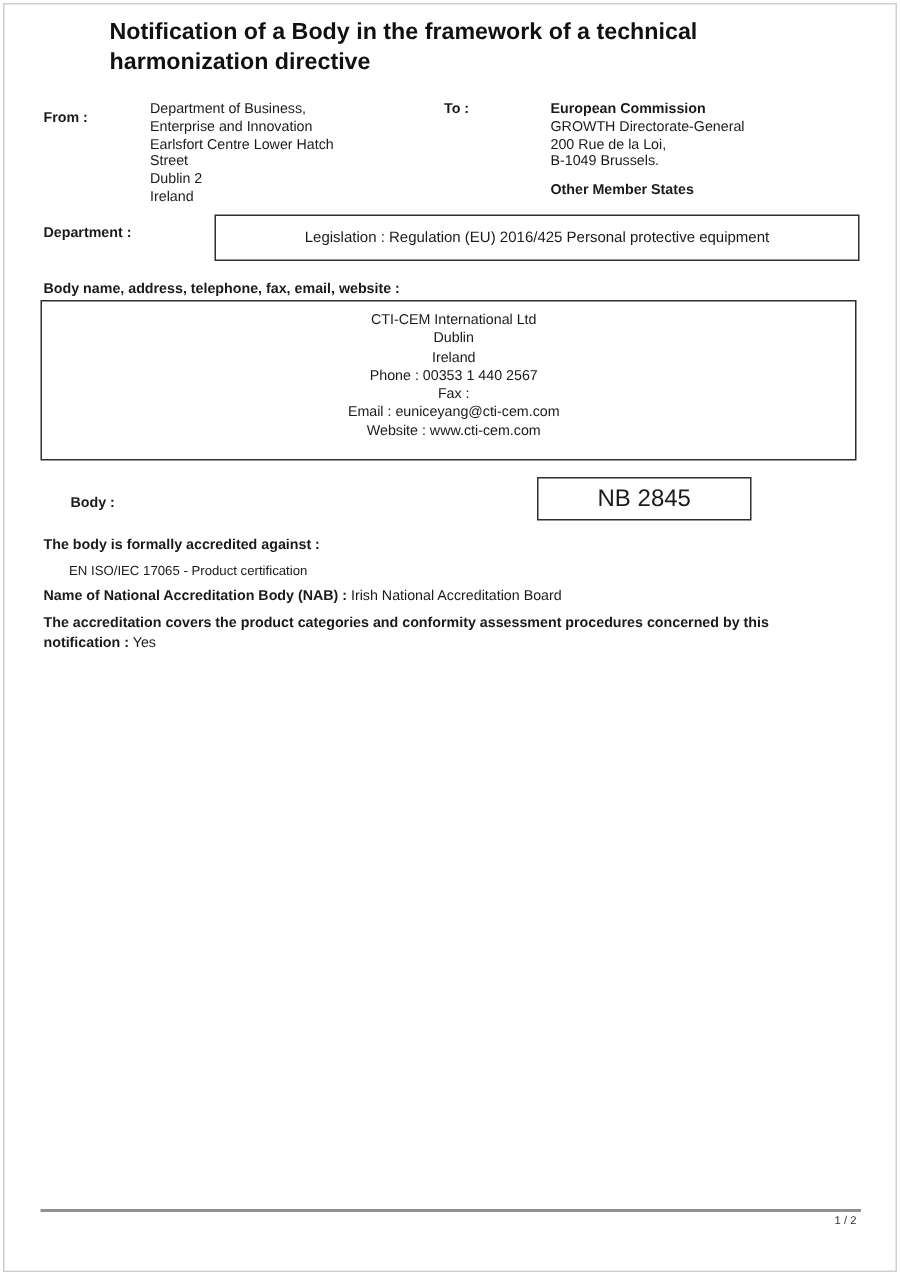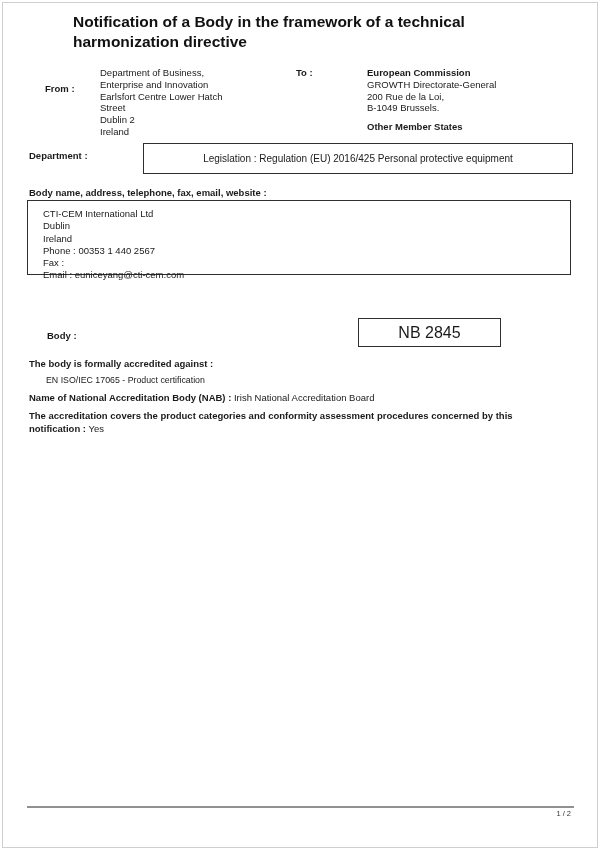--- a/index.html
+++ b/index.html
@@ -20,43 +20,43 @@
   }
   
   .doc-title {
     position: absolute;
     left: 70px; top: 9px; width: 454px;
     font-size: 15.5px; font-weight: bold;
     line-height: 20px;
     color: #111;
   }
   .label { font-weight: bold; font-size: 9.5px; }
-  .from-label   { position: absolute; left: 26px;  top: 80px; margin-left: 16px; }
+  .from-label   { position: absolute; left: 26px;  top: 70px; }
   .from-address { position: absolute; left: 97px;  top: 64px; width: 170px;
                   font-size: 9.5px; line-height: 11.8px; }
   .to-label     { position: absolute; left: 293px; top: 64px; text-align: center; }
   .to-address   { position: absolute; left: 364px; top: 64px; width: 210px;
                   font-size: 9.5px; line-height: 11.8px; }
   .to-recipient { font-weight: bold; }
   .other-states { font-weight: bold; margin-top: 7px; }
 
   .reference-label { position: absolute; left: 26px; top: 147px; }
   .reference-box {
     position: absolute; left: 140px; top: 140px; width: 428px; height: 29px;
     border: 1.5px solid #2f2f2f;
     display: flex; align-items: center; justify-content: center;
     font-size: 10px;
   }
   .bodyname-label { position: absolute; left: 26px; top: 184px; }
   .body-box {
-    position: absolute; left: 24px; top: 197px; width: 544px; height: 75px;
+    position: absolute; left: 24px; top: 197px; width: 544px; height: 107px;
     border: 1.5px solid #2f2f2f;
     box-sizing: border-box;
     padding: 7px 8px 0 15px;
-    font-size: 9.5px; line-height: 12.3px;
+    font-size: 9.5px; line-height: 12.3px; text-align: center;
   }
   .body-label { position: absolute; left: 26px; top: 327px; padding-left: 18px; }
   .nb-box {
     position: absolute; left: 355px; top: 315px; width: 141px; height: 27px;
     border: 1.5px solid #2f2f2f;
     display: flex; align-items: center; justify-content: center;
     font-size: 16px; font-weight: normal;
   }
   .accredited-label { position: absolute; left: 26px; top: 355px; width: 540px; }
   .accredited-value { position: absolute; left: 43px; top: 372px;
@@ -107,20 +107,21 @@
   </div>
 
   <div class="label bodyname-label">Body name, address, telephone, fax, email, website :</div>
   <div class="body-box">
     <div>CTI-CEM International Ltd</div>
     <div>Dublin</div>
     <div>Ireland</div>
     <div>Phone : 00353 1 440 2567</div>
     <div>Fax :</div>
     <div>Email : euniceyang@cti-cem.com</div>
+    <div>Website : www.cti-cem.com</div>
   </div>
 
   <div class="label body-label">Body :</div>
   <div class="nb-box">
     <span>NB 2845</span>
   </div>
 
   <div class="label accredited-label">The body is formally accredited against :</div>
   <div class="accredited-value">EN ISO/IEC 17065 - Product certification</div>
 

